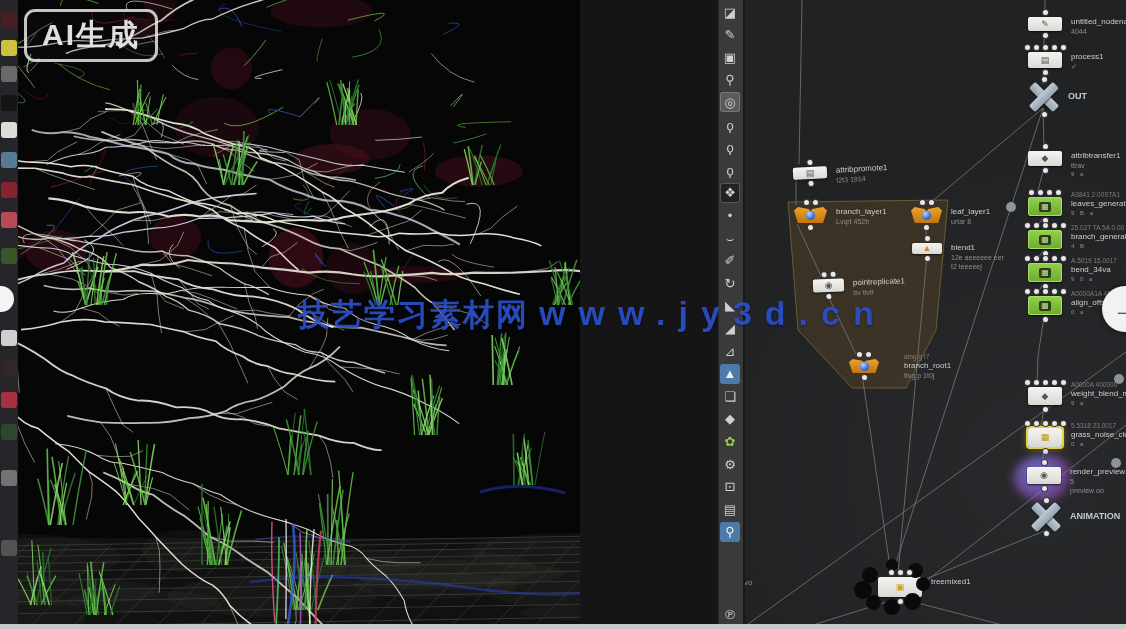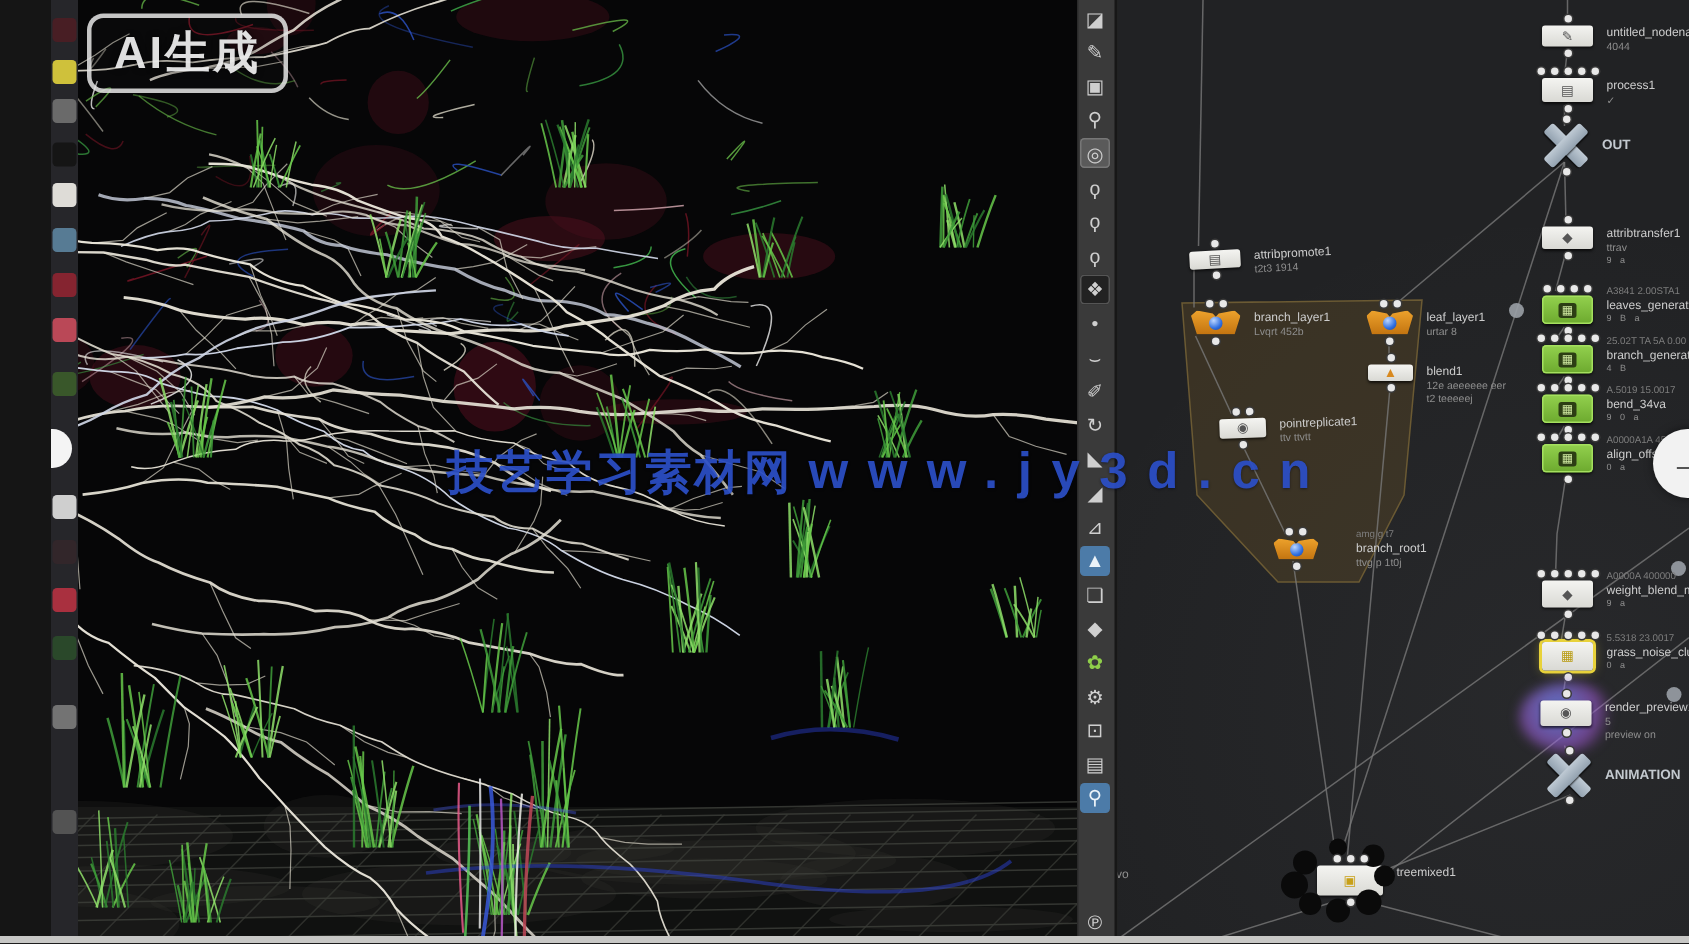--- a/index.html
+++ b/index.html
@@ -1,19 +1,19 @@
 <!DOCTYPE html>
 <html><head>
 <meta charset="utf-8">
 <style>
   html,body{margin:0;padding:0;background:#000;}
   #stage{position:relative;width:1126px;height:629px;overflow:hidden;
          font-family:"Liberation Sans","DejaVu Sans",sans-serif;background:#151515;}
   
-  #viewport{position:absolute;left:0;top:0;width:718px;height:624px;background:#060607;overflow:hidden;margin-left:34px;}
+  #viewport{position:absolute;left:0;top:0;width:580px;height:624px;background:#060607;overflow:hidden;}
   #vp-art{position:absolute;left:0;top:0;}
   
   #left-strip{position:absolute;left:0;top:0;width:18px;height:624px;background:#26262a;z-index:5;}
   .shelf-ic{position:absolute;left:1px;width:16px;height:16px;border-radius:3px;opacity:.95;}
   #left-circle{position:absolute;left:-12px;top:286px;width:26px;height:26px;border-radius:50%;
                background:#f4f4f4;z-index:6;}
   
   #ai-badge{position:absolute;left:24px;top:9px;z-index:40;padding:3px 15px;
             border:3px solid rgba(232,232,232,.85);border-radius:11px;
             color:rgba(242,242,242,.92);font-size:30px;font-weight:bold;letter-spacing:2px;

